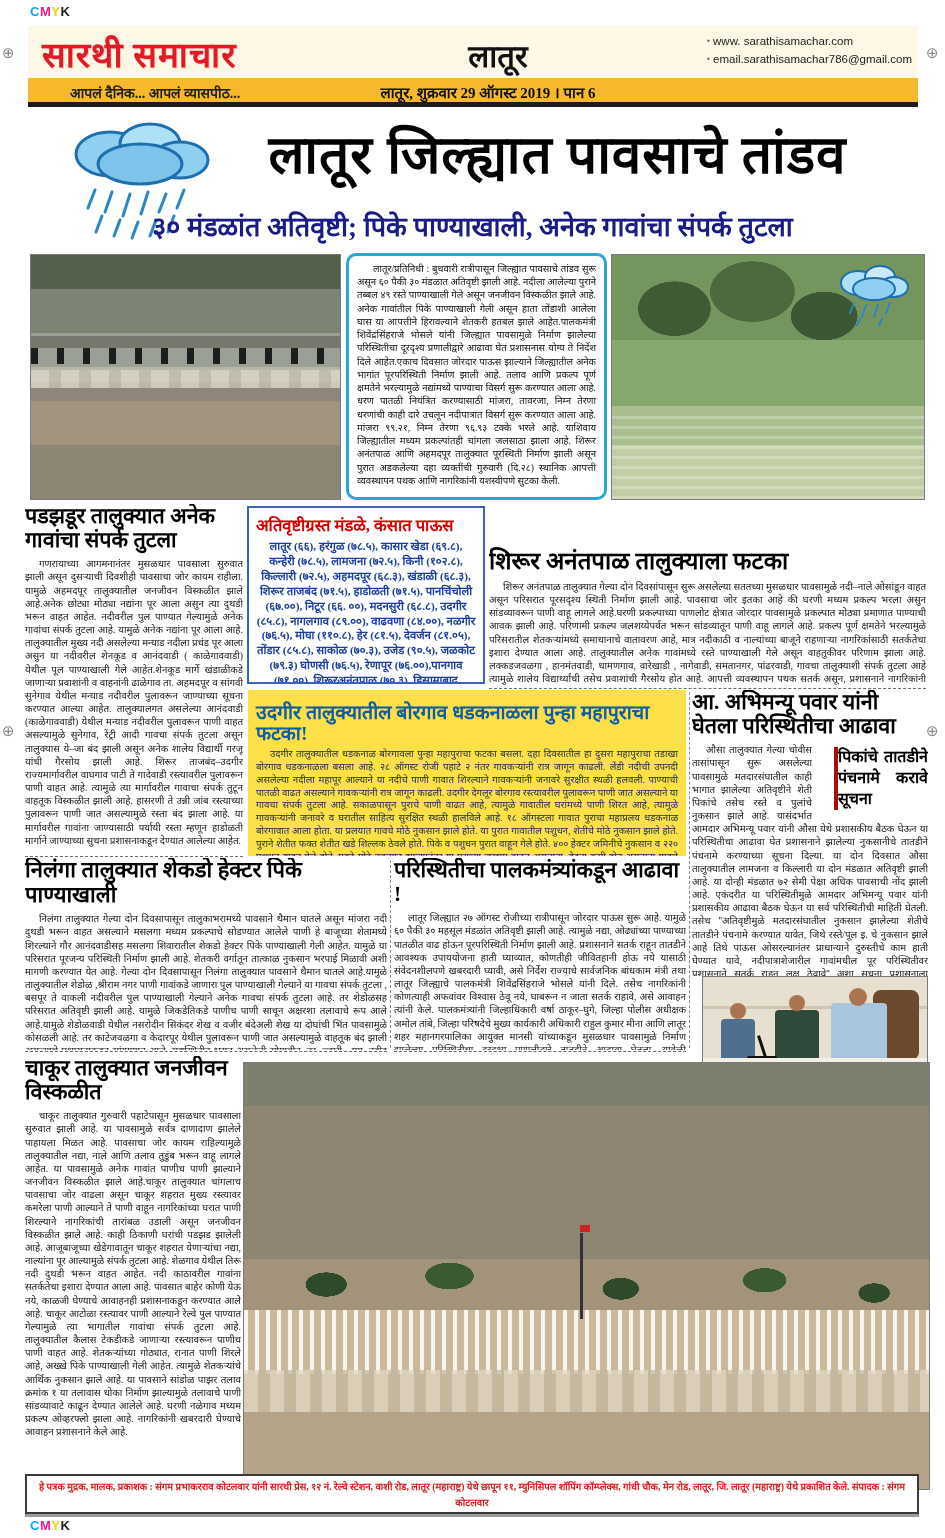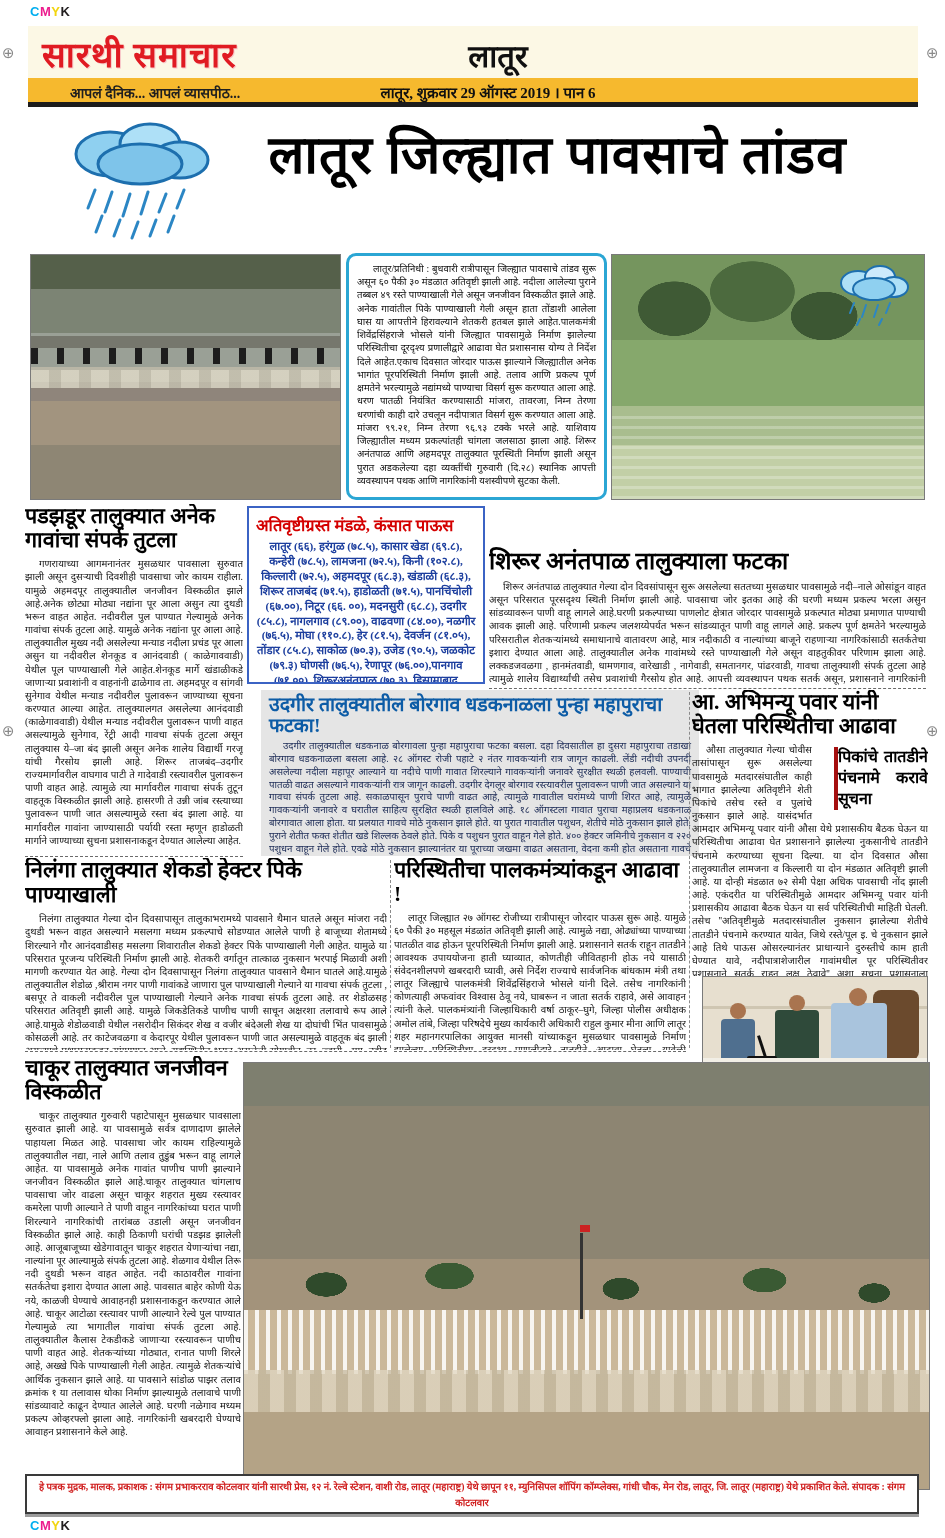--- a/index.html
+++ b/index.html
@@ -103,21 +103,21 @@
   .chakur   { left:25px; top:1056px; width:216px; height:418px; }
   .pullquote { float:right; width:94px; margin:4px 0 4px 22px; 
                border-left:4px solid #a50f0f; font-size:16px; line-height:1.3; font-weight:800; color:#000;
                text-indent:0; }
 
   
   .rain-box { left:247px; top:506px; width:238px; height:178px; border:2px solid #3b63c4;
               background:#fff; padding:5px 7px; overflow:hidden; }
   .rain-box .t { text-align:left; color:#d40000; font-weight:800; font-size:16.5px; margin-bottom:3px; }
   .rain-box .b { text-align:center; color:#1c3e9e; font-weight:700; font-size:11.3px; line-height:1.32; }
-  .udgir-box { left:261px; top:690px; width:438px; height:166px; background:#e5e5e5; padding:4px 8px; overflow:hidden; }
+  .udgir-box { left:248px; top:690px; width:438px; height:166px; background:#fde047; padding:12px 8px; overflow:hidden; }
   .udgir-box .t { color:#0d5ca6; font-weight:800; font-size:19.5px; line-height:1.1; margin-bottom:3px; }
   .udgir-box .b { color:#1b2a55; font-size:9.7px; line-height:1.33; text-align:justify; text-indent:14px; }
 
   .hdash { position:absolute; border-top:1.5px dashed #6a6a6a; }
   .vdash { position:absolute; border-left:1.5px dashed #8a8a8a; }
 
   
   .footer-box { left:25px; top:1474px; width:894px; height:40px; border:2px solid #3a3a3a;
                 box-shadow:0 3px 0 #9c9c9c; background:#fff; text-align:center; padding-top:3px; overflow:hidden; }
   .footer-box .l { color:#d02020; font-size:9.7px; line-height:1.6; font-weight:600; }
@@ -130,20 +130,24 @@
   <div class="abs cmyk" style="left:30px; top:4px;"><span>C</span><span>M</span><span>Y</span><span>K</span></div>
   <div class="abs cmyk" style="left:30px; top:1518px;"><span>C</span><span>M</span><span>Y</span><span>K</span></div>
   <div class="abs regmark" style="left:2px; top:44px;">⊕</div>
   <div class="abs regmark" style="left:926px; top:44px;">⊕</div>
   <div class="abs regmark" style="left:2px; top:722px;">⊕</div>
   <div class="abs regmark" style="left:926px; top:722px;">⊕</div>
 
   <div class="abs masthead-block">
     <div class="paper-name">सारथी समाचार</div>
     <div class="edition-title">लातूर</div>
+    <div class="contact">
+      <div><span class="b">▪</span><span>www. sarathisamachar.com</span></div>
+      <div><span class="b">▪</span><span>email.sarathisamachar786@gmail.com</span></div>
+    </div>
   </div>
   <div class="abs yellow-band">
     <div class="tagline">आपलं दैनिक... आपलं व्यासपीठ...</div>
     <div class="dateline">लातूर, शुक्रवार 29 ऑगस्ट 2019 । पान 6</div>
   </div>
 
   <svg class="abs" style="left:50px; top:112px;" width="195" height="128" viewBox="0 0 195 128">
     <g stroke="#1d6fae" stroke-width="3" fill="#8fd0f0">
       <ellipse cx="60" cy="42" rx="34" ry="22"></ellipse>
       <ellipse cx="100" cy="32" rx="30" ry="20" fill="#aee0f7"></ellipse>
@@ -158,20 +162,21 @@
       <line x1="116" y1="82" x2="109" y2="100"></line>
         <line x1="134" y1="78" x2="127" y2="96"></line>
       <line x1="52" y1="104" x2="46" y2="120"></line>
         <line x1="70" y1="108" x2="64" y2="124"></line>
       <line x1="88" y1="110" x2="82" y2="126"></line>
         <line x1="106" y1="108" x2="100" y2="124"></line>
       <line x1="124" y1="104" x2="118" y2="120"></line>
     </g>
   </svg>
   <div class="abs main-title">लातूर जिल्ह्यात पावसाचे तांडव</div>
+  <div class="abs sub-title">३० मंडळांत अतिवृष्टी; पिके पाण्याखाली, अनेक गावांचा संपर्क तुटला</div>
 
   <div class="abs photo photo1">
     <div class="deck"></div>
     <div class="causeway"></div>
     <div class="foam"></div>
   </div>
 
   <div class="abs lead-box">
     <div class="txt">लातूर/प्रतिनिधी : बुधवारी रात्रीपासून जिल्ह्यात पावसाचे तांडव सुरू असून ६० पैकी ३० मंडळात अतिवृष्टी झाली आहे. नदीला आलेल्या पुराने तब्बल ४९ रस्ते पाण्याखाली गेले असून जनजीवन विस्कळीत झाले आहे. अनेक गावांतील पिके पाण्याखाली गेली असून हाता तोंडाशी आलेला घास या आपत्तीने हिरावल्याने शेतकरी हतबल झाले आहेत.पालकमंत्री शिवेंद्रसिंहराजे भोसले यांनी जिल्ह्यात पावसामुळे निर्माण झालेल्या परिस्थितीचा दूरदृश्य प्रणालीद्वारे आढावा घेत प्रशासनास योग्य ते निर्देश दिले आहेत.एकाच दिवसात जोरदार पाऊस झाल्याने जिल्ह्यातील अनेक भागांत पूरपरिस्थिती निर्माण झाली आहे. तलाव आणि प्रकल्प पूर्ण क्षमतेने भरल्यामुळे नद्यांमध्ये पाण्याचा विसर्ग सुरू करण्यात आला आहे. धरण पातळी नियंत्रित करण्यासाठी मांजरा, तावरजा, निम्न तेरणा धरणांची काही दारे उचलून नदीपात्रात विसर्ग सुरू करण्यात आला आहे. मांजरा ९९.२१, निम्न तेरणा ९६.९३ टक्के भरले आहे. याशिवाय जिल्ह्यातील मध्यम प्रकल्पांतही चांगला जलसाठा झाला आहे. शिरूर अनंतपाळ आणि अहमदपूर तालुक्यात पूरस्थिती निर्माण झाली असून पुरात अडकलेल्या दहा व्यक्तींची गुरुवारी (दि.२८) स्थानिक आपत्ती व्यवस्थापन पथक आणि नागरिकांनी यशस्वीपणे सुटका केली.</div>
   </div>

